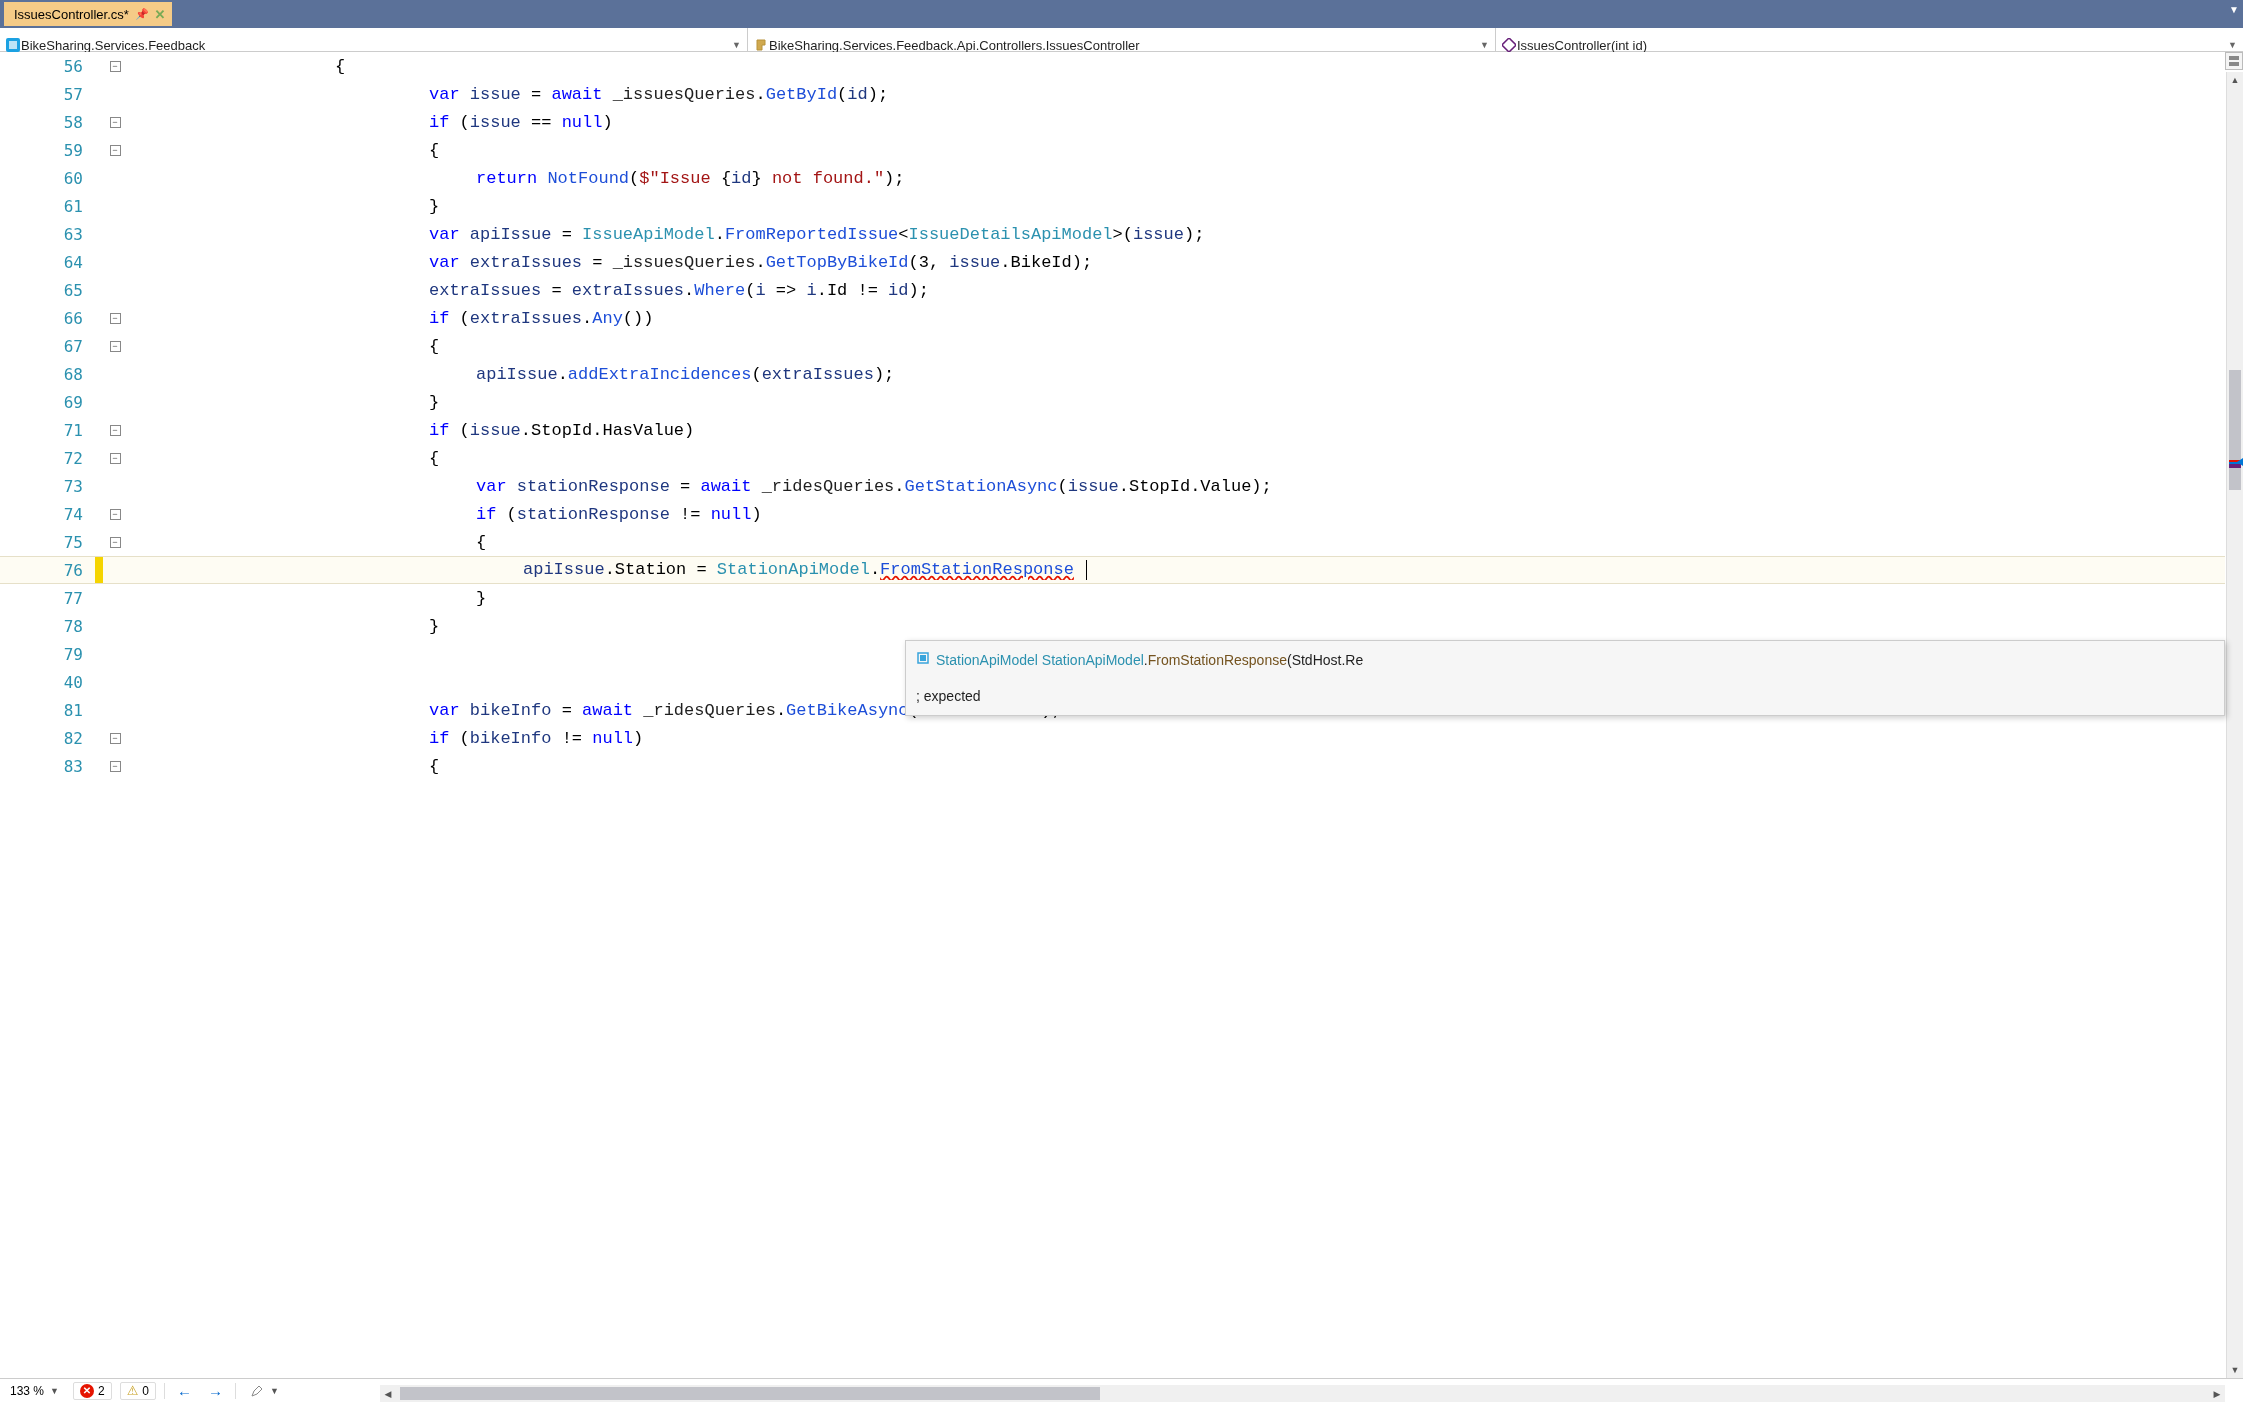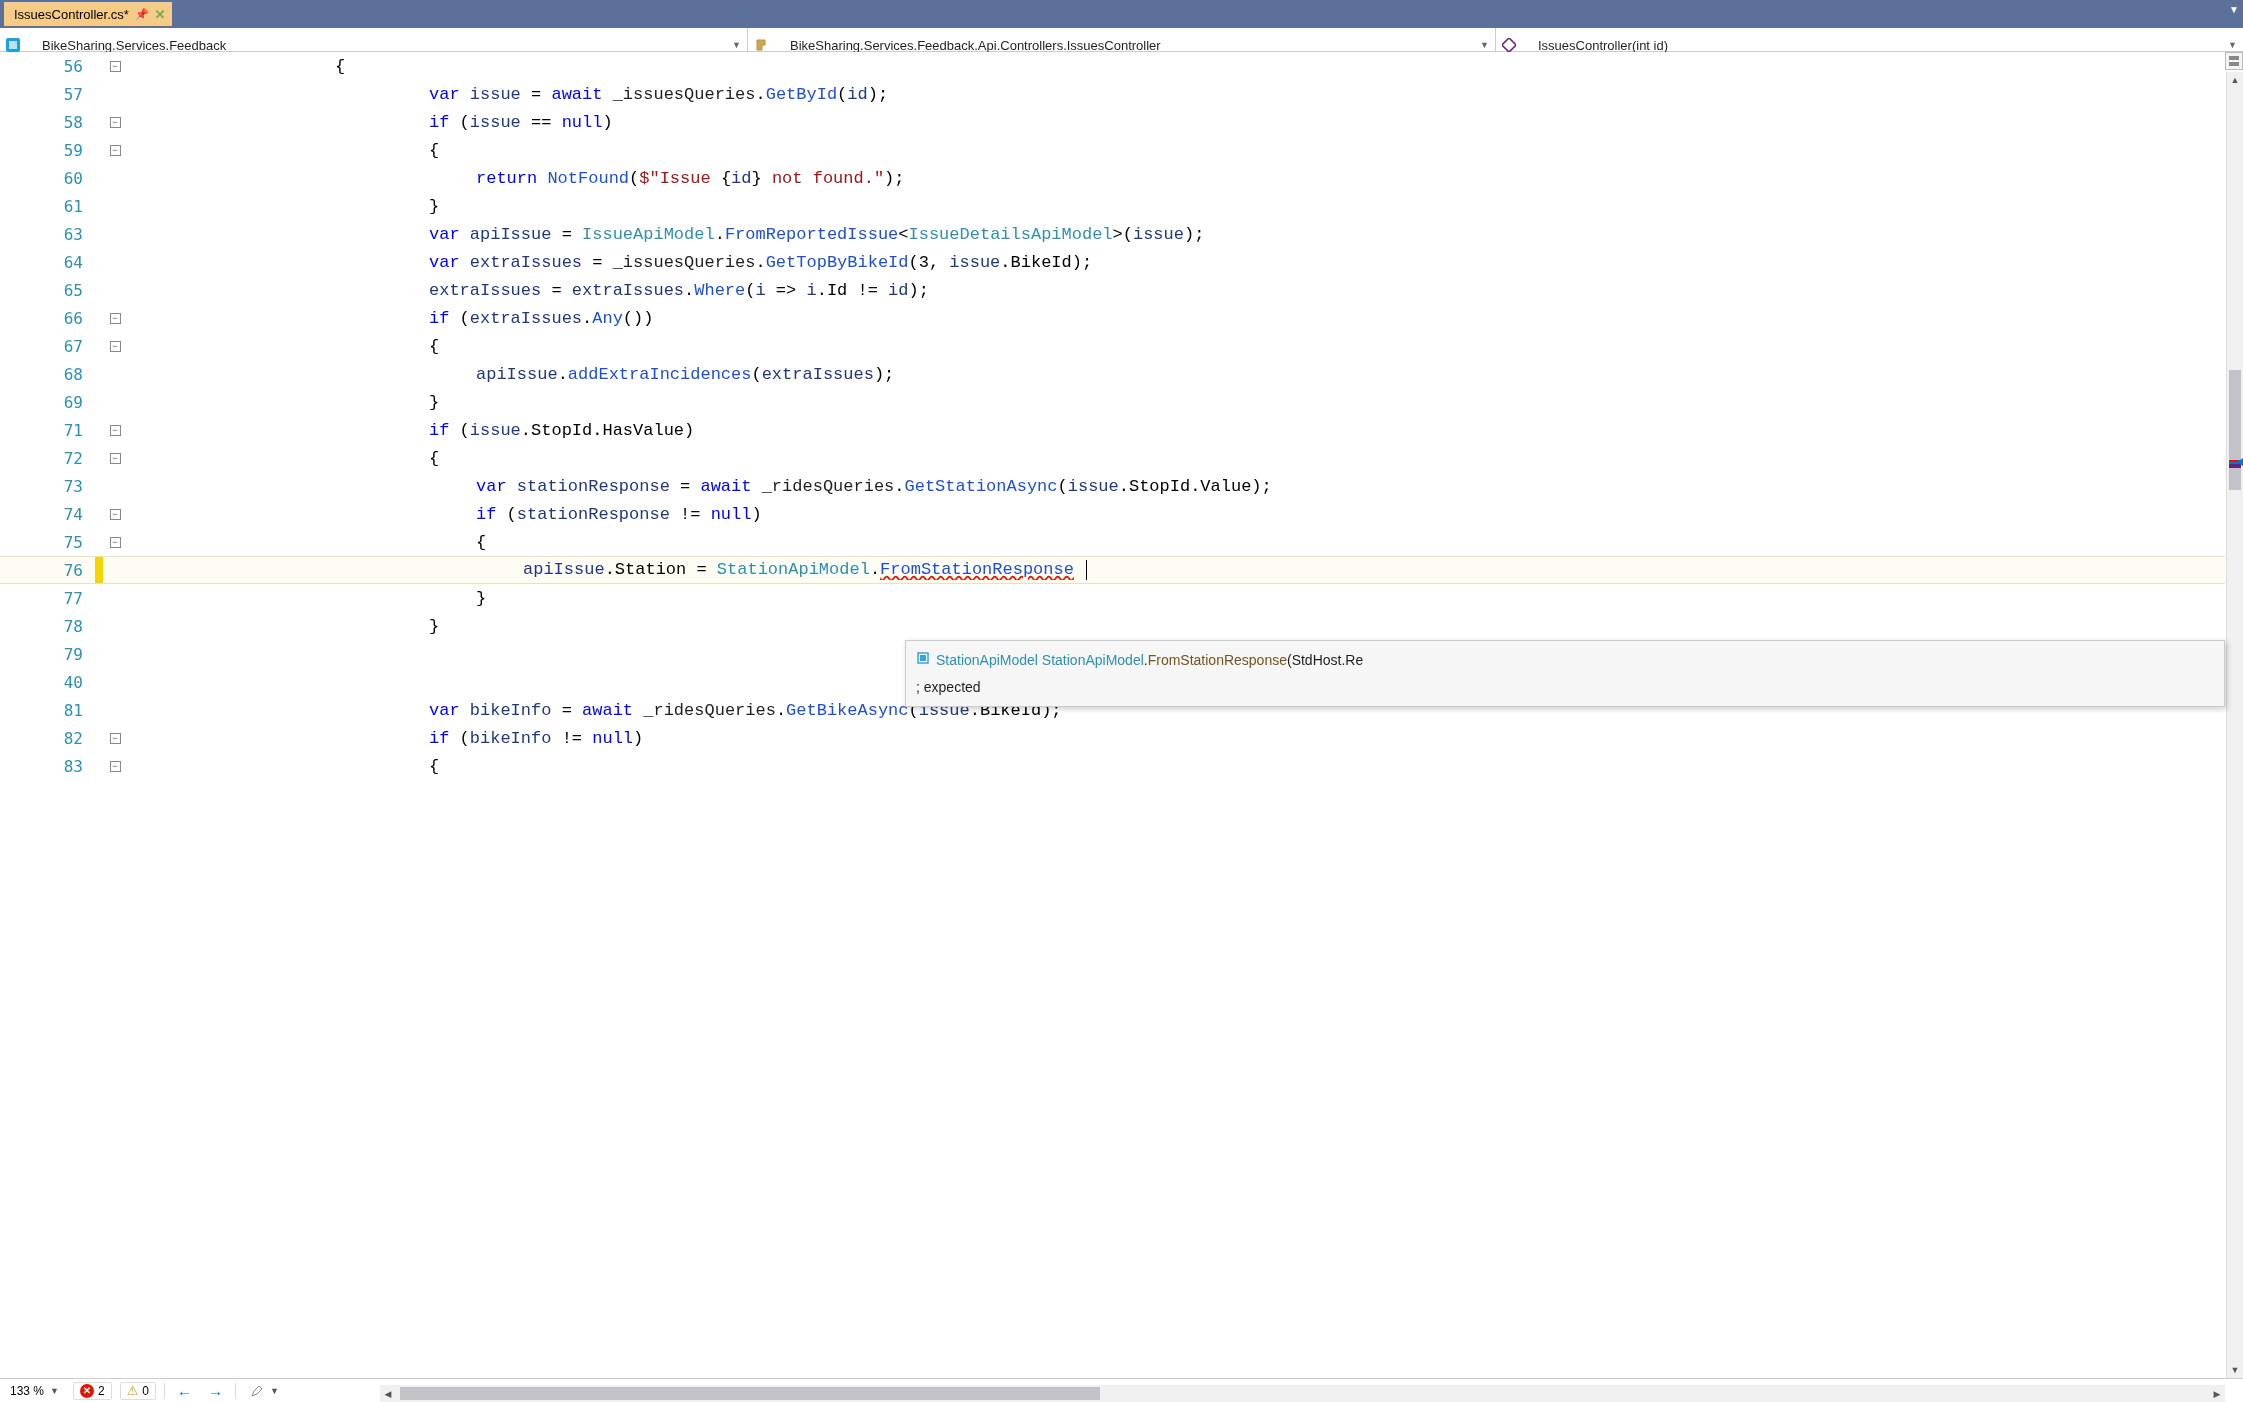--- a/index.html
+++ b/index.html
@@ -41,21 +41,21 @@
   border-bottom: 1px solid #ccc;
   display: flex;
   height: 24px;
 }
 .nav-dd {
   flex: 1;
   display: flex;
   align-items: center;
   padding: 17px 6px;
   border-right: 1px solid #ccc;
-  gap: 22px;
+  gap: 1px;
   position: relative;
   cursor: pointer;
 }
 .nav-dd:last-child { border-right: none; }
 .nav-dd .icon {
   width: 14px; height: 14px; display: inline-flex; align-items: center; justify-content: center;
 }
 .nav-dd .label { flex: 1; color: #1f1f1f; font-size: 13px; white-space: nowrap; overflow: hidden; text-overflow: ellipsis; }
 .nav-dd .chev { color: #666; font-size: 9px; }
 
@@ -191,21 +191,21 @@
   position: absolute;
   background: #f6f6f6;
   border: 1px solid #ccc;
   box-shadow: 2px 2px 6px rgba(0,0,0,0.2);
   padding: 8px 10px;
   font-size: 14px;
   color: #1f1f1f;
   z-index: 10;
   line-height: 22px;
 }
-.tooltip .sig-row { display: flex; align-items: center; gap: 6px; margin-bottom: 5px; }
+.tooltip .sig-row { display: flex; align-items: center; gap: 6px; margin-bottom: 14px; }
 .tooltip .t-type { color: #2b91af; }
 .tooltip .t-method { color: #74531f; }
 
 .text-cursor {
   display: inline-block;
   width: 1px;
   height: 20px;
   background: #000;
   vertical-align: middle;
   margin-left: 2px;

